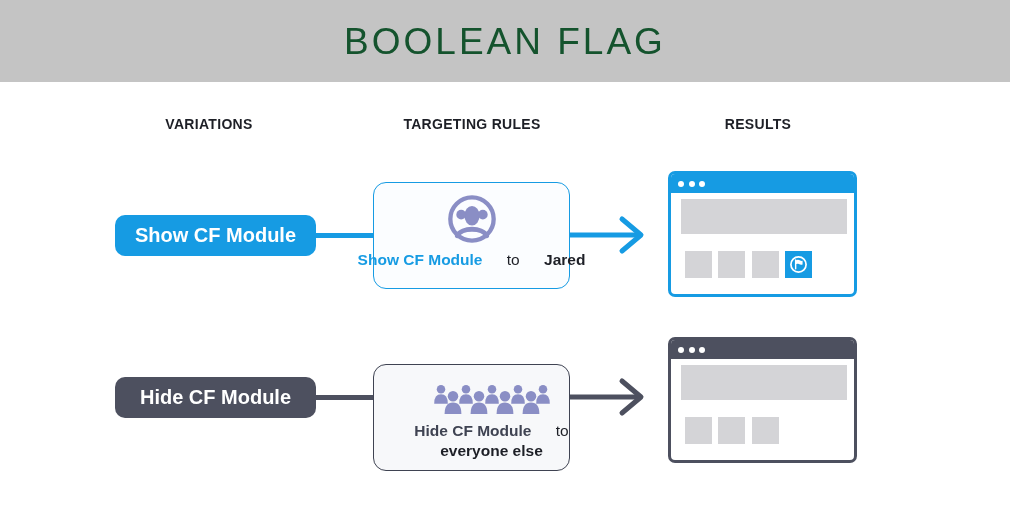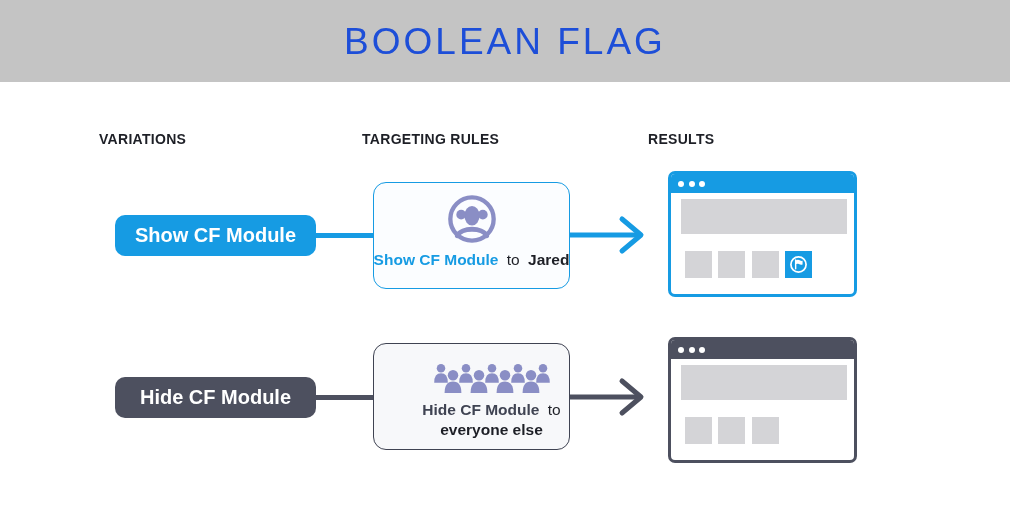--- a/index.html
+++ b/index.html
@@ -8,27 +8,27 @@
     background:#ffffff; font-family:"Liberation Sans", sans-serif;
   }
 
   
   .banner {
     position:absolute; left:0; top:0; width:1010px; height:82px;
     background:var(--c-banner-gray, #c4c4c4);
     display:flex; align-items:center; justify-content:center;
   }
   .banner h1 {
-    margin:8px; color:#1d4ed8; font-size:37px; font-weight:300;
+    margin:8px; color:#14532d; font-size:37px; font-weight:300;
     letter-spacing:3px; line-height:1;
   }
 
   
   .col-head {
-    position:absolute; top:131px; width:220px; text-align:left;
+    position:absolute; top:116px; width:220px; text-align:center;
     font-size:14px; font-weight:700; letter-spacing:0.3px;
     color:var(--c-text-dark, #1d1f26);
   }
   .ch-variations { left:99px; }
   .ch-targeting  { left:362px; }
   .ch-results    { left:648px; }
 
   .row { position:absolute; inset:0; }
 
   
@@ -45,31 +45,31 @@
   .connector.r1 { top:233px; background:var(--c-blue, #169be3); }
   .connector.r2 { top:395px; background:var(--c-slate, #4d505f); }
 
   
   .rule-card {
     position:absolute; left:373px; width:197px; height:107px;
     border-radius:13px; box-sizing:border-box;
     display:flex; flex-direction:column; align-items:center;
   }
   .rule-card.r1 { top:182px; border:1.5px solid var(--c-blue, #169be3); background:var(--c-card-bg-blue, #fbfdff); }
-  .rule-card.r2 { top:343px; border:1.5px solid var(--c-rule-border-dark, #3f4352); background:var(--c-card-bg-gray, #f7f8fa);padding-left:40px; }
+  .rule-card.r2 { top:364px; border:1.5px solid var(--c-rule-border-dark, #3f4352); background:var(--c-card-bg-gray, #f7f8fa);padding-left:40px; }
 
   .purple { color:var(--c-icon-purple, #8a8ec5); }
   .user-icon  { margin-top:11px; }
   .crowd-icon { margin-top:20px; }
 
   .caption {
     margin:6px 0 0 0; font-size:15.5px; color:var(--c-text-dark, #1d1f26);
     text-align:center; line-height:1.3; white-space:nowrap;
   }
-  .caption .gap { margin-left:4px; }
+  .caption .gap { margin-left:20px; }
   .flag-blue  { color:var(--c-blue, #169be3); font-weight:700; }
   .flag-slate { color:var(--c-rule-border-dark, #3f4352); font-weight:700; }
   .bold-dark  { font-weight:700; color:var(--c-text-dark, #1d1f26);text-align:center; }
 
   
   .arrow { position:absolute; left:570px; }
   .arrow.r1 { top:215px; color:var(--c-blue, #169be3); }
   .arrow.r2 { top:377px; color:var(--c-slate, #4d505f); }
 
   

